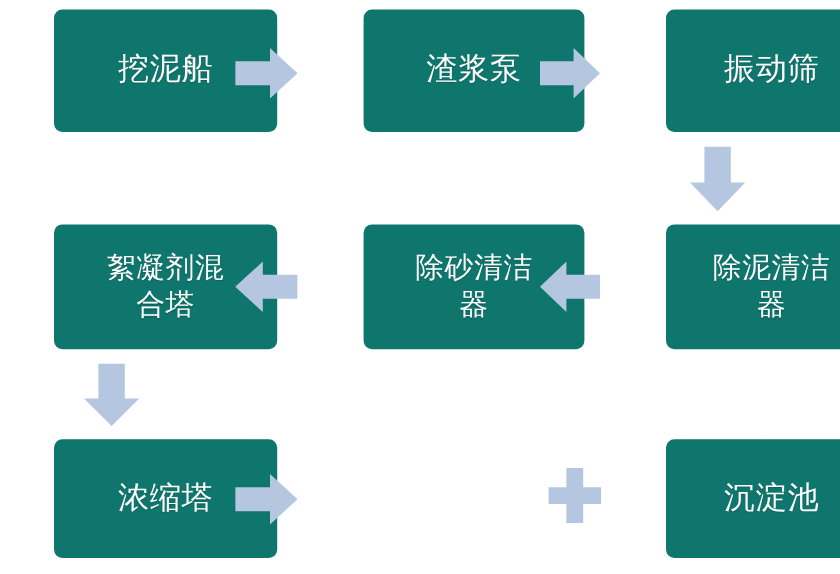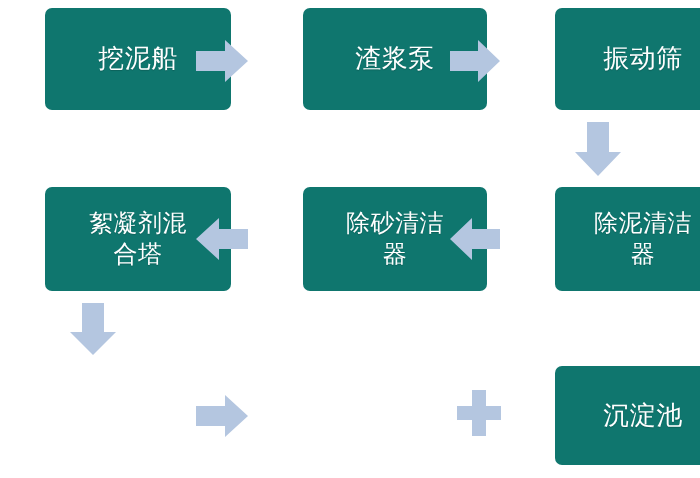--- a/index.html
+++ b/index.html
@@ -129,20 +129,23 @@
     <span class="label">除泥清洁
 器</span>
   </div>
 
   <span class="arrow" style="left:70px; top:303px;">
     <svg width="46" height="52" viewBox="0 0 46 52">
       <polygon points="12,0 34,0 34,29 46,29 23,52 0,29 12,29" fill="#b4c6e0"></polygon>
     </svg>
   </span>
 
+  <div class="node r3 c1">
+    <span class="label">浓缩塔</span>
+  </div>
 
   <span class="arrow" style="left:196px; top:395px;">
     <svg width="52" height="42" viewBox="0 0 52 42">
       <polygon points="0,11 29,11 29,0 52,21 29,42 29,31 0,31" fill="#b4c6e0"></polygon>
     </svg>
   </span>
 
 
   <span class="plus" style="left:457px; top:390px;">
     <svg width="44" height="46" viewBox="0 0 44 46">

